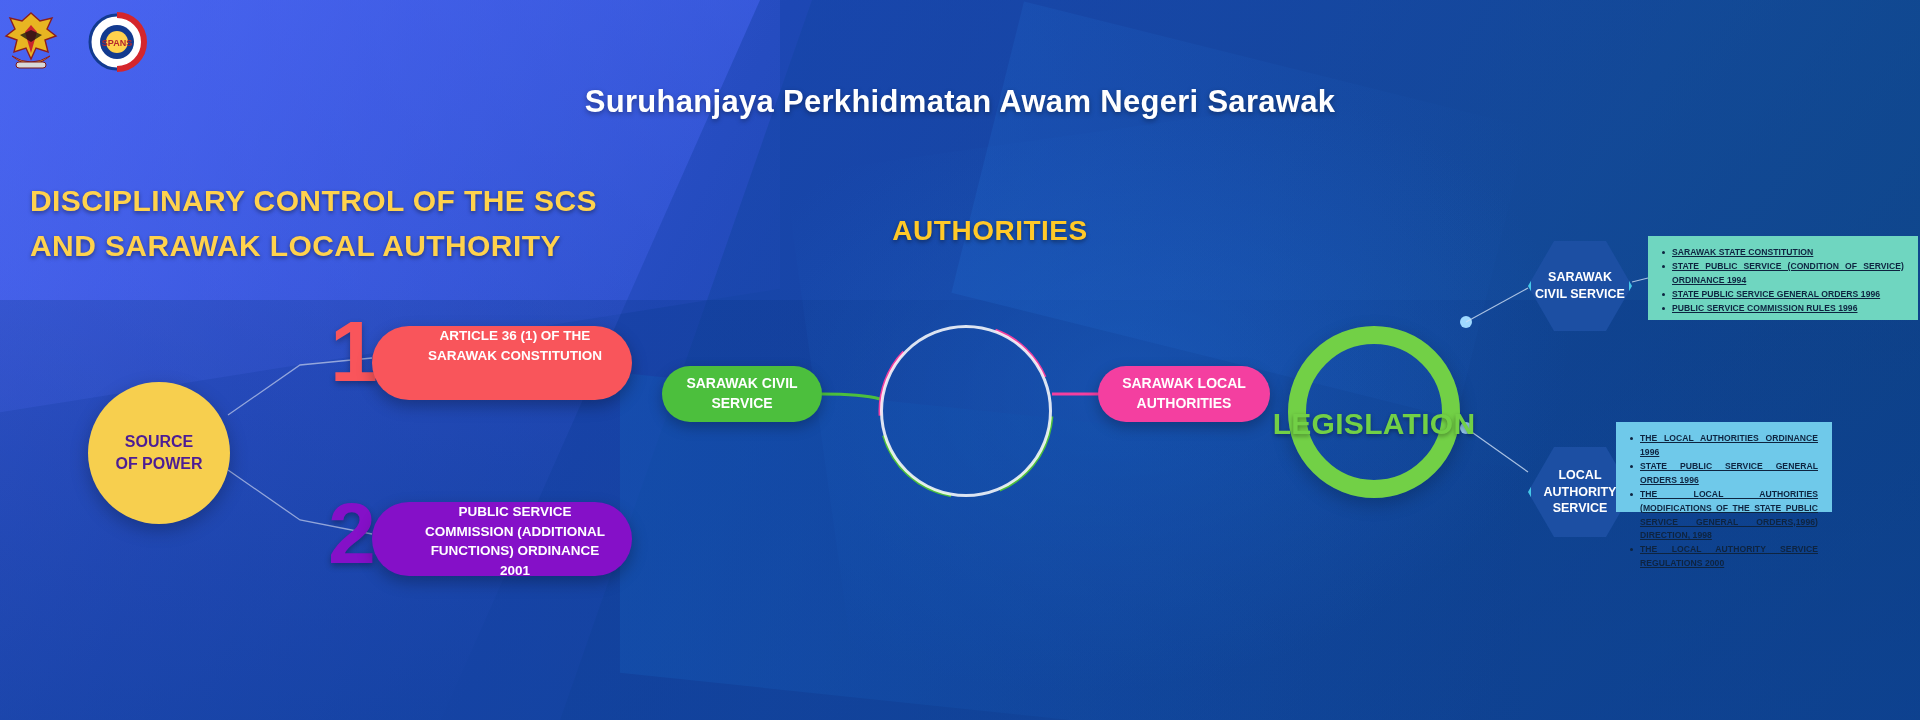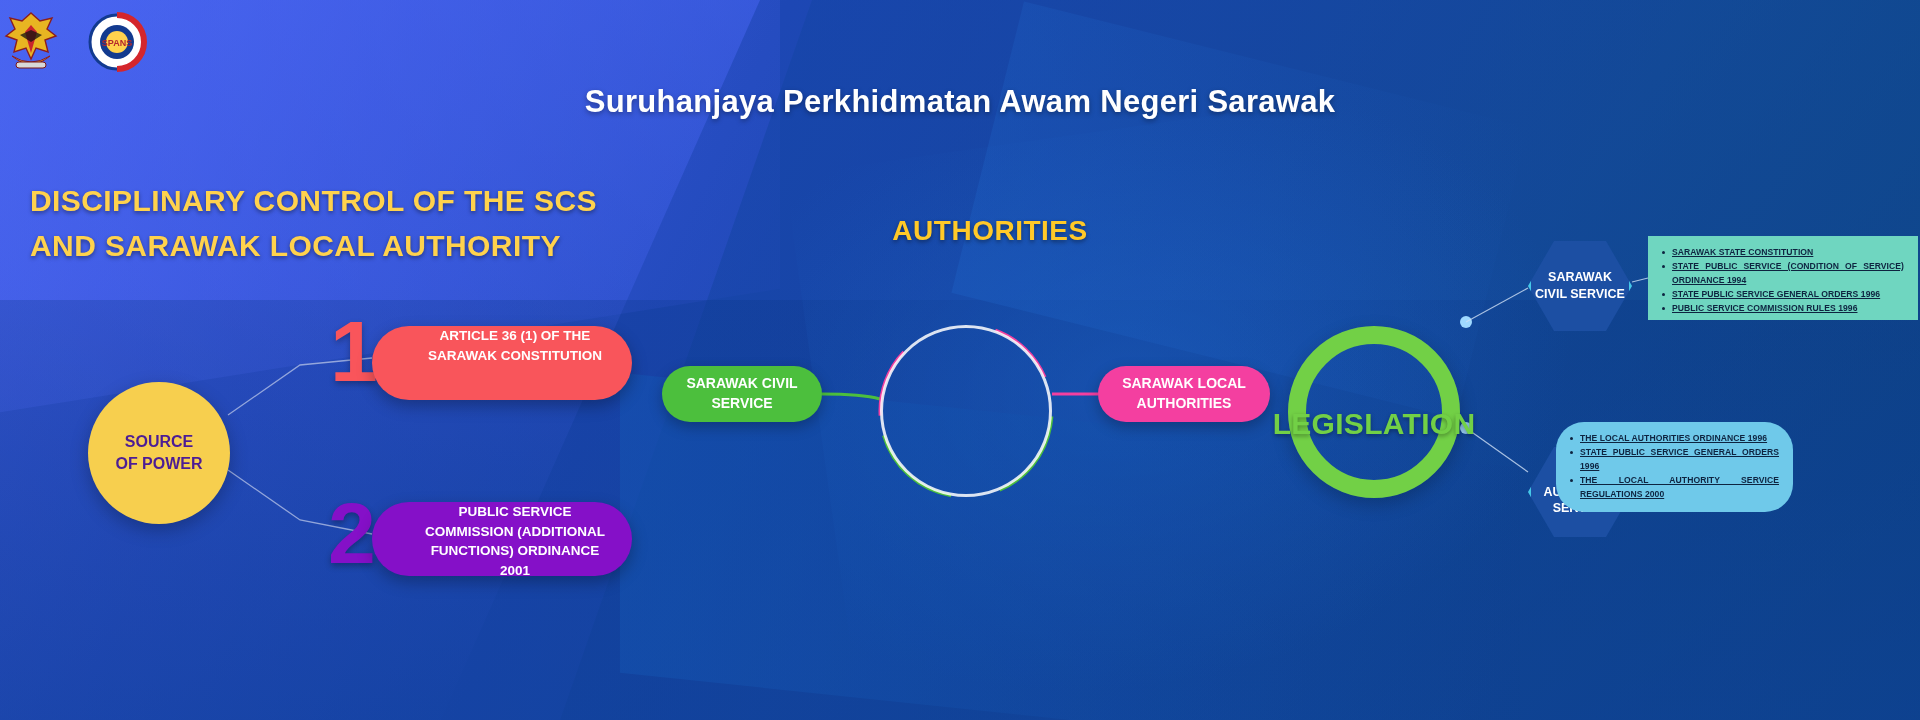--- a/index.html
+++ b/index.html
@@ -287,24 +287,23 @@
     box-sizing: border-box;
     color: #0e2440;
   }
   .info-top {
     left: 1648px; top: 236px;
     width: 270px; height: 84px;
     background: #6FD6C0;
     clip-path: polygon(0 0, 100% 0, 100% 100%, 0 100%, 0 0);
   }
   .info-bottom {
-    left: 1556px; top: 422px;
-    width: 237px; height: 90px;
+    left: 1616px; top: 422px;
+    width: 216px; height: 90px;
     background: #6FC9EA;
-    border-radius: 28px;
   }
   .info-panel ul {
     margin: 0;
     padding: 0 0 0 14px;
     list-style: none;
     text-decoration: underline;
   }
   .info-panel li {
     position: relative;
     font-size: 8.6px;
@@ -424,17 +423,18 @@
     </ul>
   </div>
 
   <div class="hex hex-bottom">
     <span>LOCAL AUTHORITY SERVICE</span>
   </div>
   <div class="info-panel info-bottom">
     <ul>
       <li>THE LOCAL AUTHORITIES ORDINANCE 1996</li>
       <li>STATE PUBLIC SERVICE GENERAL ORDERS 1996</li>
+      <li>THE LOCAL AUTHORITIES (MODIFICATIONS OF THE STATE PUBLIC SERVICE GENERAL ORDERS,1996) DIRECTION, 1998</li>
       <li>THE LOCAL AUTHORITY SERVICE REGULATIONS 2000</li>
     </ul>
   </div>
 
 </div>
 
 </body></html>

